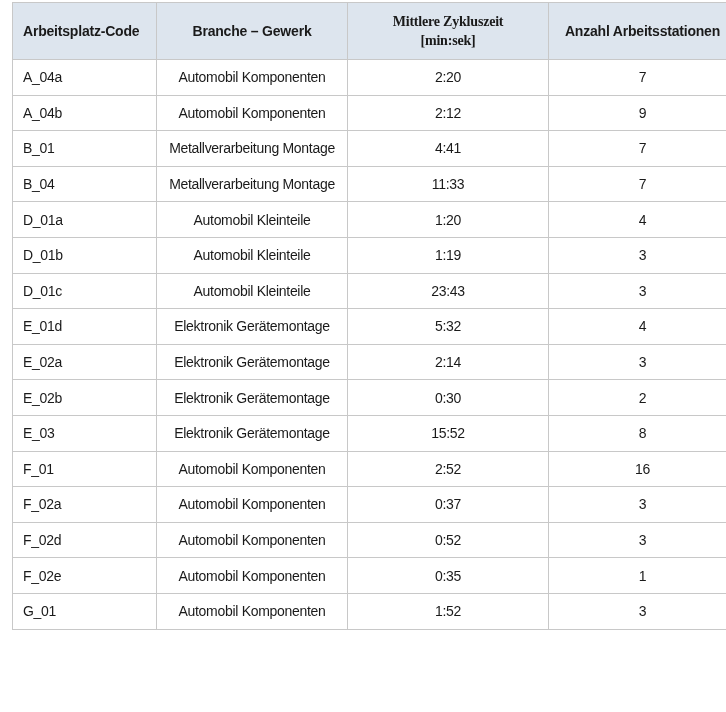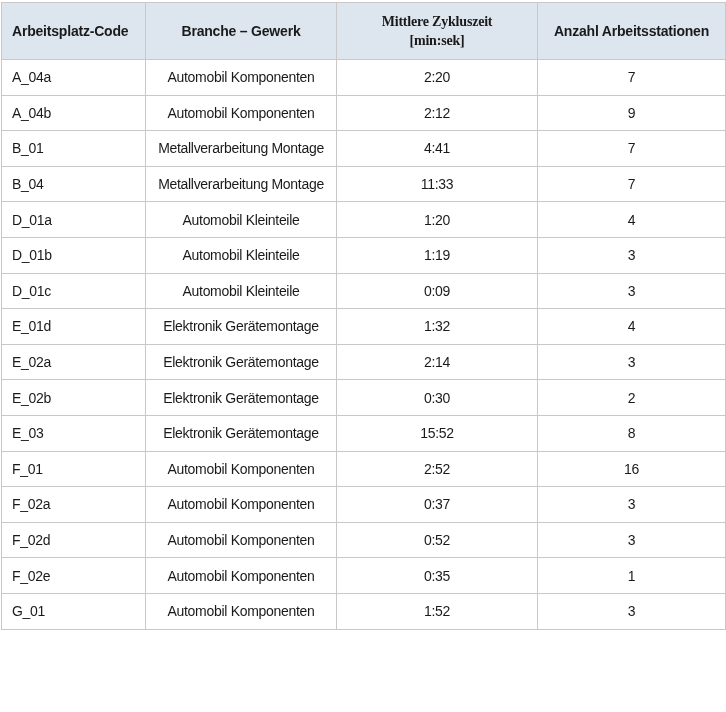--- a/index.html
+++ b/index.html
@@ -9,21 +9,21 @@
     }
     body {
       width: 726px;
       height: 712px;
       overflow: hidden;
       font-family: "Liberation Sans", "DejaVu Sans", sans-serif;
       color: #1a1a1a;
     }
     .table-wrap {
       position: absolute;
-      left: 1px;
+      left: 12px;
       top: 2px;
       width: 640px;
       border-radius: 29px;
     }
     table {
       border-collapse: collapse;
       width: 724px;
       table-layout: fixed;
       font-size: 14px;
     }
@@ -116,27 +116,27 @@
         </tr>
         <tr>
           <td class="code">D_01b</td>
           <td>Automobil Kleinteile</td>
           <td>1:19</td>
           <td>3</td>
         </tr>
         <tr>
           <td class="code">D_01c</td>
           <td>Automobil Kleinteile</td>
-          <td>0:09</td>
+          <td>23:43</td>
           <td>3</td>
         </tr>
         <tr>
           <td class="code">E_01d</td>
           <td>Elektronik Gerätemontage</td>
-          <td>1:32</td>
+          <td>5:32</td>
           <td>4</td>
         </tr>
         <tr>
           <td class="code">E_02a</td>
           <td>Elektronik Gerätemontage</td>
           <td>2:14</td>
           <td>3</td>
         </tr>
         <tr>
           <td class="code">E_02b</td>

